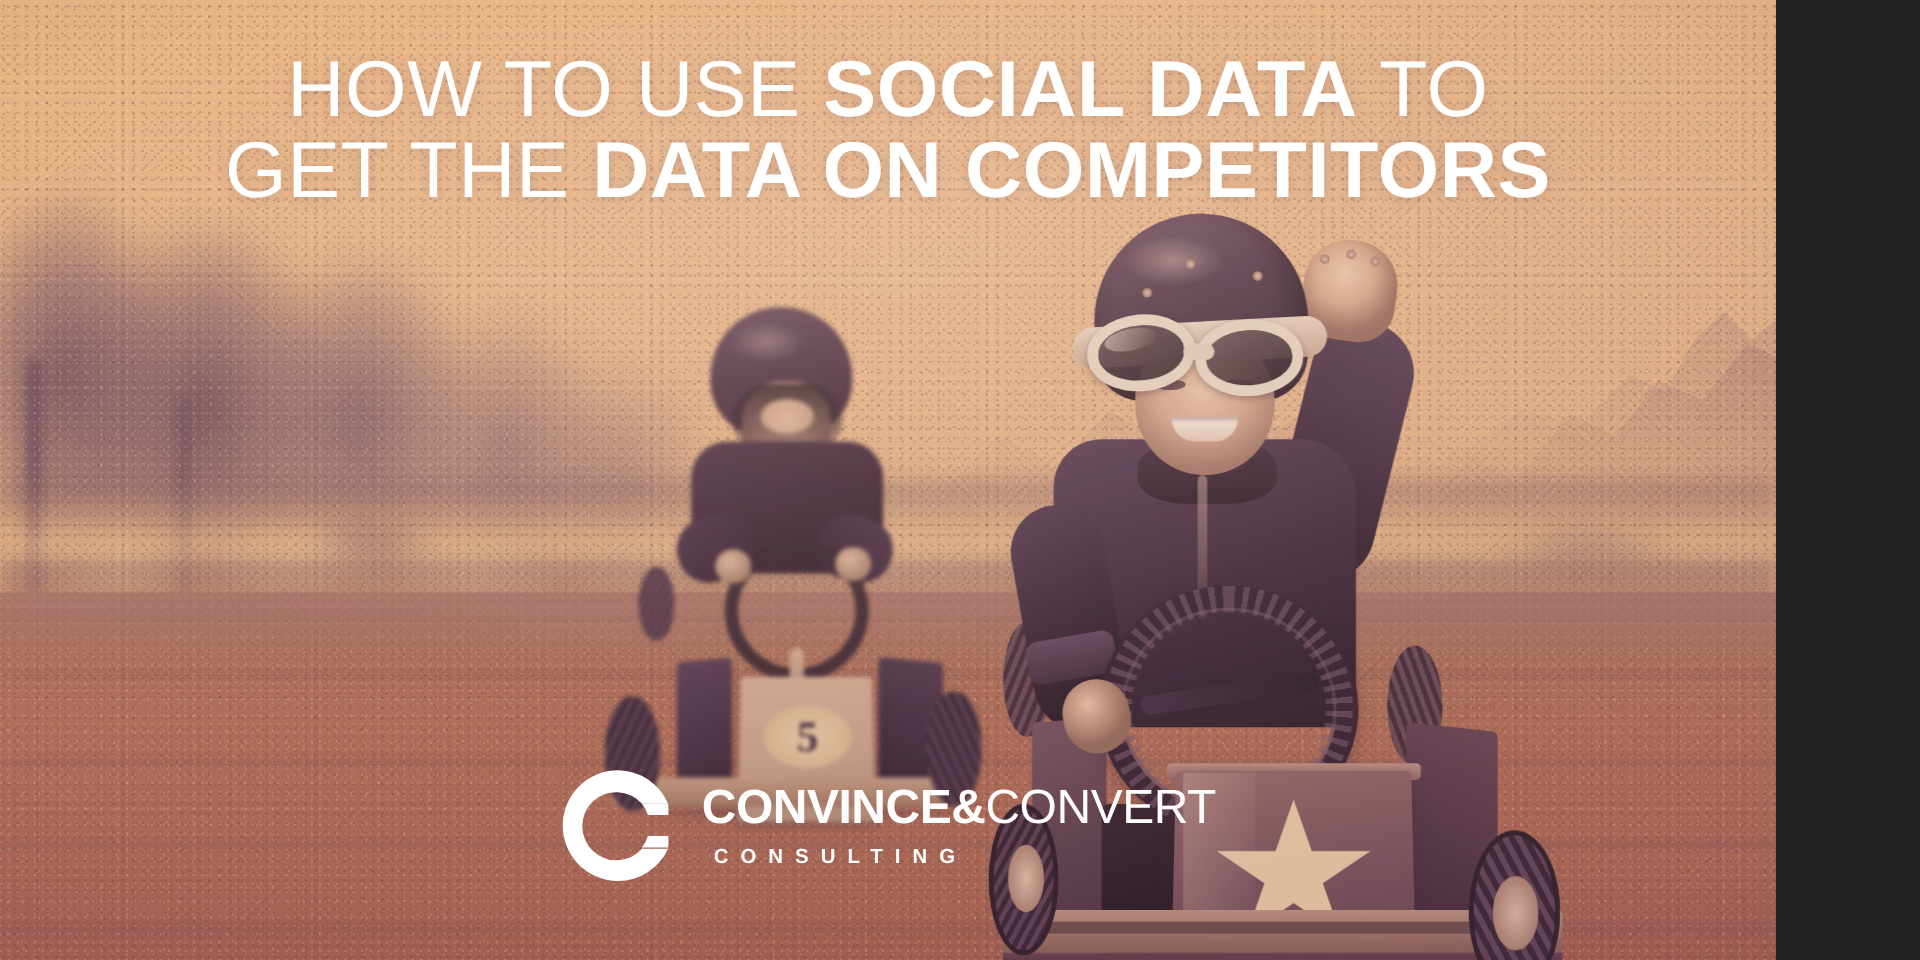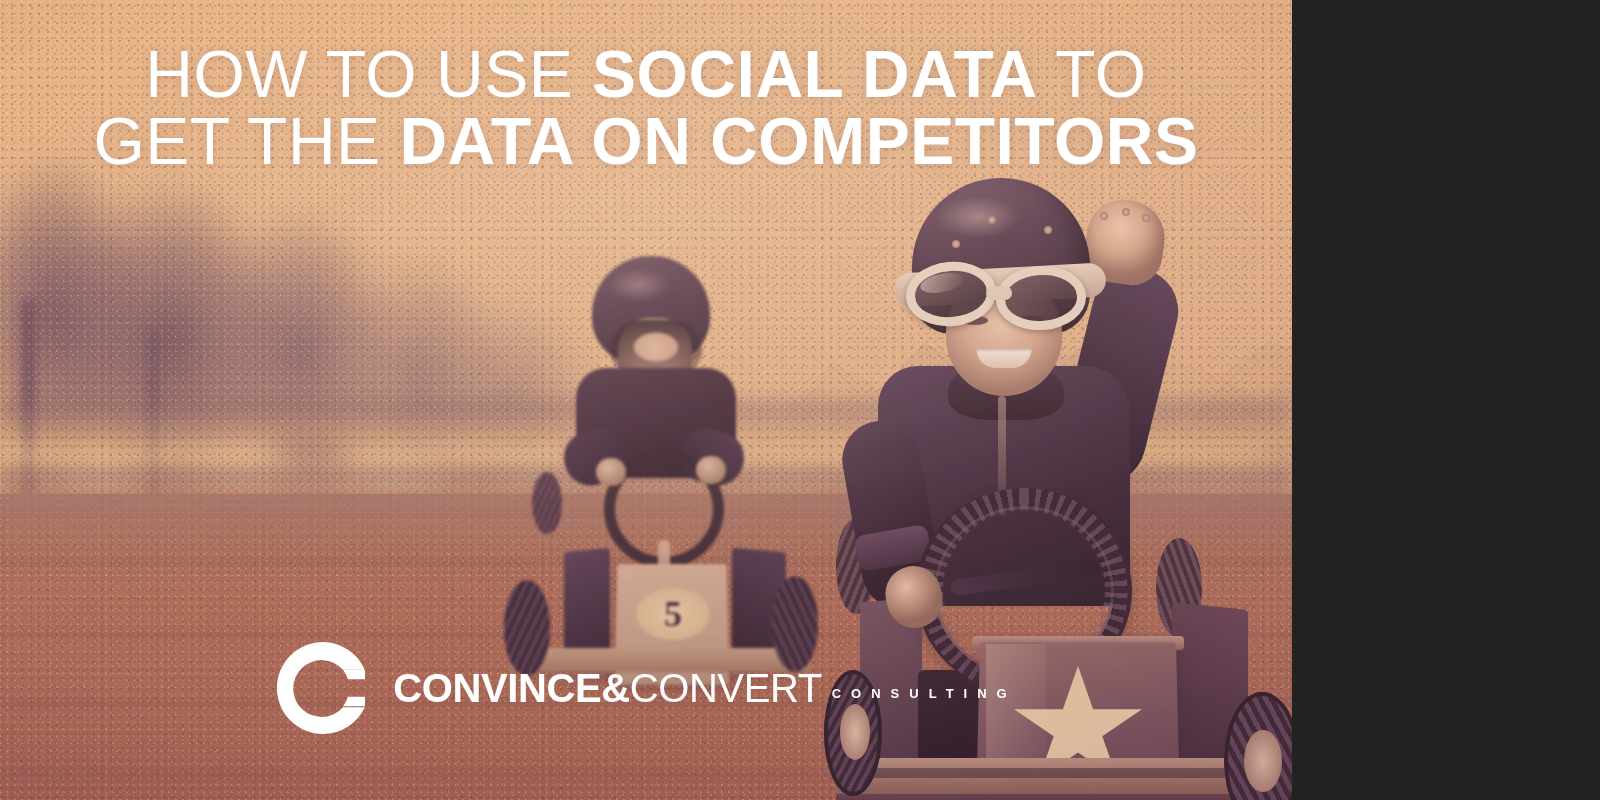--- a/index.html
+++ b/index.html
@@ -1,21 +1,21 @@
 <!DOCTYPE html>
 <html><head>
 <meta charset="utf-8">
 <title>Blog Banner</title>
 <style>
   html,body{margin:0;padding:0;background:#222;}
   *{box-sizing:border-box;}
 
   #banner{
     position:relative;
-    width:1292px;height:800px;
+    width:1480px;height:800px;
     overflow:hidden;
     font-family:"Liberation Sans","DejaVu Sans",sans-serif;
     background:#e9b787;
     user-select:none;
   }
 
   
   .layer{position:absolute;inset:0;}
 
   
@@ -304,25 +304,25 @@
   #headline .bd{font-weight:700;}
   #hl-line2{margin-top:6px;font-size:68px;}
 
   
   #logo{
     position:absolute;left:0;top:640px;width:100%;
     display:flex;align-items:center;justify-content:center;gap:22px;
   }
   #logo-mark{position:relative;width:96px;height:96px;flex:0 0 auto;}
   #logo-mark svg{display:block;width:96px;height:96px;}
-  #logo-text{display:flex;flex-direction:row;align-items:center;}
+  #logo-text{display:flex;flex-direction:column;}
   #logo-word{color:#fff;font-size:40px;line-height:1;letter-spacing:-.4px;white-space:nowrap;}
   #logo-word .wm-bold{font-weight:700;}
   #logo-word .wm-light{font-weight:300;}
-  #logo-sub{color:#fff;font-size:13px;font-weight:700;letter-spacing:10px;
+  #logo-sub{color:#fff;font-size:17px;font-weight:700;letter-spacing:10px;
     margin-top:11px;margin-left:10px;white-space:nowrap;}
 </style>
 </head>
 <body>
 
 <div id="banner">
 
   <div class="layer" id="sky"></div>
 
   <div id="mtn-right"></div>

